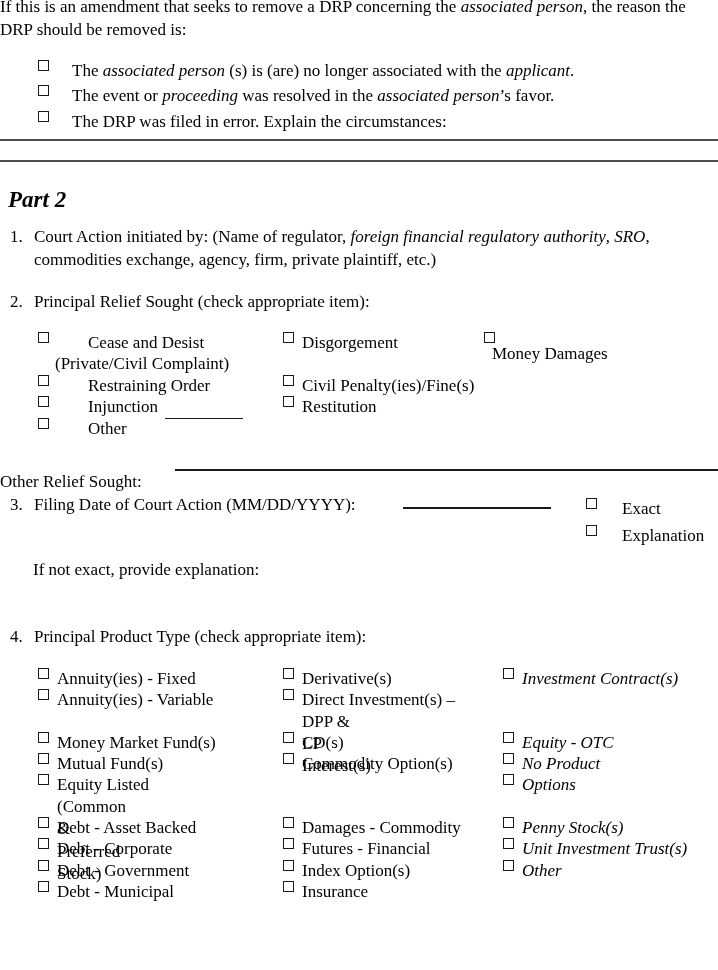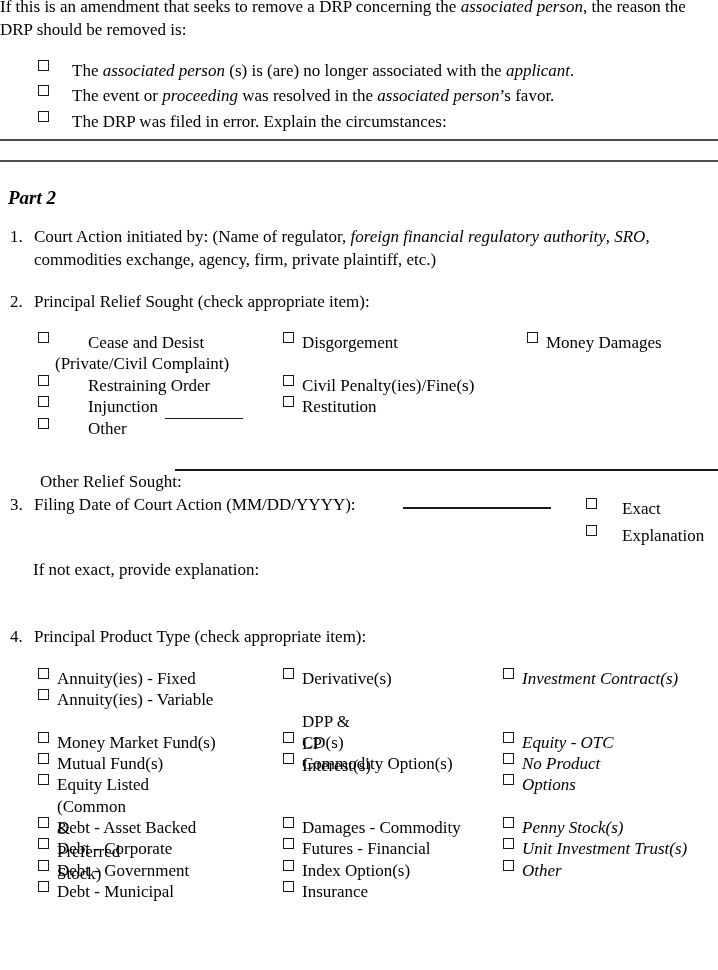--- a/index.html
+++ b/index.html
@@ -38,47 +38,47 @@
   .optlist{left:38px;top:60px;width:660px;}
   .optlist .cbrow{margin-bottom:3px;}
   .optlist .lbl{margin-left:23px;}
 
   
   .rule{background:#4d4d4d;height:1.6px;}
   .rule1{left:0;top:139px;width:718px;}
   .rule2{left:0;top:160px;width:718px;}
   .rule3{left:33px;top:595px;width:685px;}
 
-  .part2{left:8px;top:185px;font-size:19px;}
+  .part2{left:8px;top:185px;font-size:23px;}
 
   .numitem{display:flex;}
   .numitem .num{width:24px;flex:0 0 auto;}
   .numitem .txt{flex:1 1 auto;}
 
   .item1{left:10px;top:226px;width:706px;line-height:1.34;}
   .item2{left:10px;top:291px;width:700px;}
   .item3{left:10px;top:494px;width:706px;}
   .item4{left:10px;top:626px;width:700px;}
 
   
   .reliefgrid{left:38px;top:332px;width:680px;}
   .rrow{position:relative;height:21.5px;}
   .rc1{position:absolute;left:0;top:0;gap:31px;}
   .rc2{position:absolute;left:245px;top:0;}
-  .rc3{position:absolute;left:489px;top:0;}
+  .rc3{position:absolute;left:446px;top:0;flex-direction:column;}
   .reliefgrid .lbl{margin-left:8px;}
   .subline{position:absolute;left:17px;top:0;}
 
   .otherline{
     display:inline-block;width:78px;height:1.4px;background:#1a1a1a;
     vertical-align:3px;margin-left:7px;
   }
 
   .otherrelief{left:0;top:455px;width:718px;}
-  .otherrelief .lbl{position:absolute;left:0;top:16px;padding-left:40px;}
+  .otherrelief .lbl{position:absolute;left:0;top:16px;}
   .orline{position:absolute;left:175px;top:14px;width:543px;height:1.6px;background:#1a1a1a;}
 
   .dateline{position:absolute;left:393px;top:13px;width:148px;height:1.6px;background:#1a1a1a;}
 
   .exactbox{left:586px;top:498px;width:132px;}
   .exactbox .erow{display:flex;align-items:flex-start;margin-bottom:5px;}
   .exactbox .lbl{margin-left:25px;}
 
   .ifnot{left:33px;top:559px;}
 
@@ -233,20 +233,24 @@
         <span class="cb"></span>
         <span class="lbl">Investment Contract(s)</span>
       </span>
     </div>
 
     <div class="prow">
       <span class="pc1 cbrow">
         <span class="cb"></span>
         <span class="lbl">Annuity(ies) - Variable</span>
       </span>
+      <span class="pc2 cbrow">
+        <span class="cb"></span>
+        <span class="lbl">Direct Investment(s) –</span>
+      </span>
     </div>
 
     <div class="prow">
       <span class="pc2">
         <span class="psub">DPP &amp; LP Interest(s)</span>
       </span>
     </div>
 
     <div class="prow">
       <span class="pc1 cbrow">

